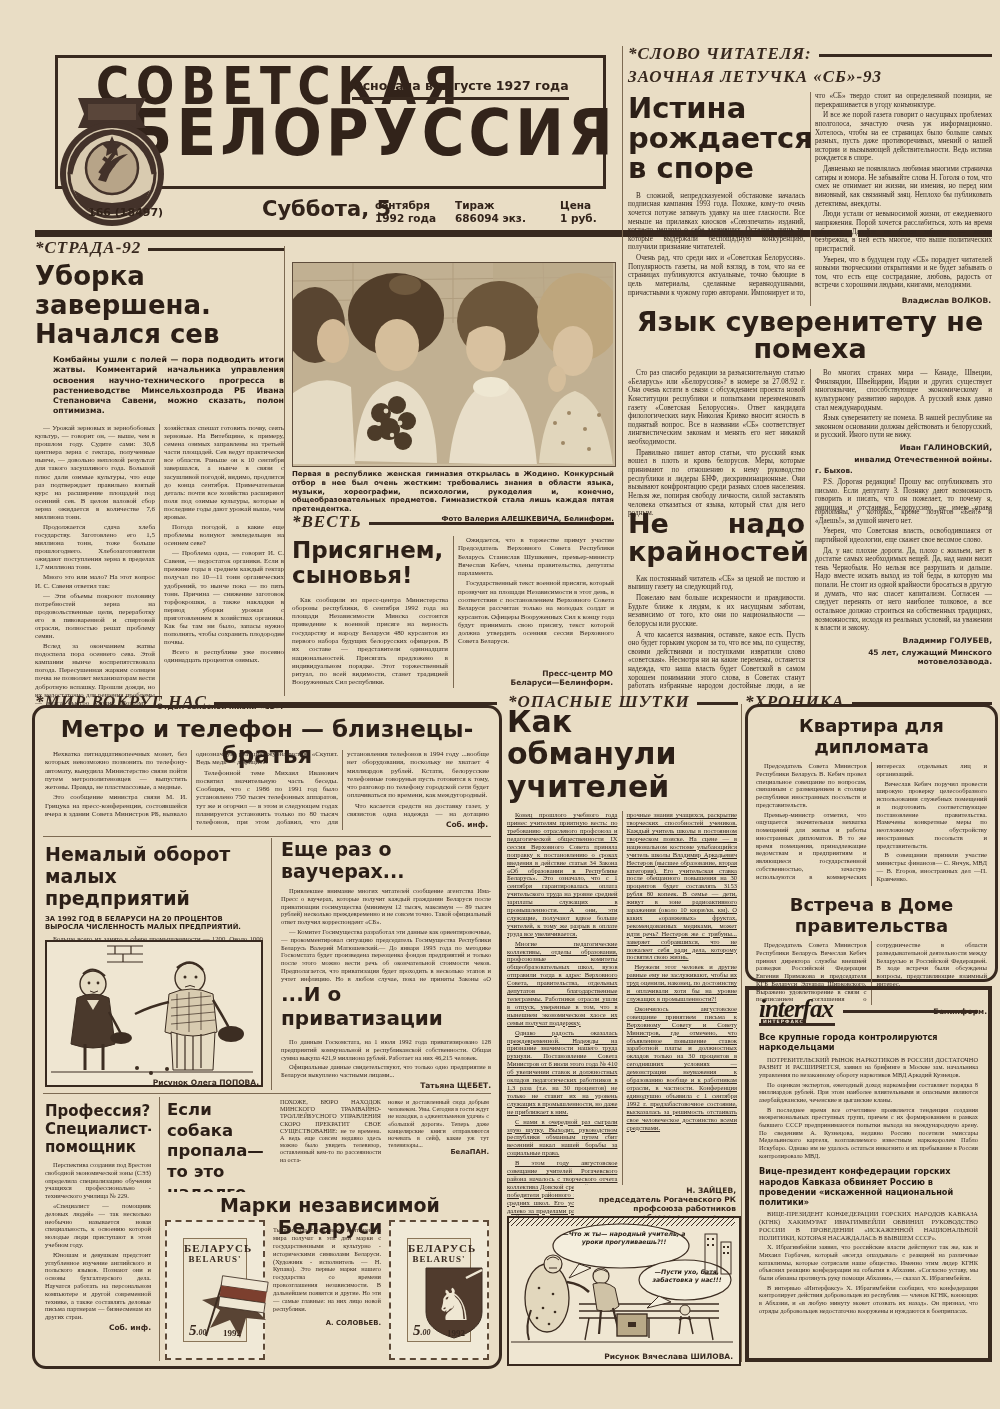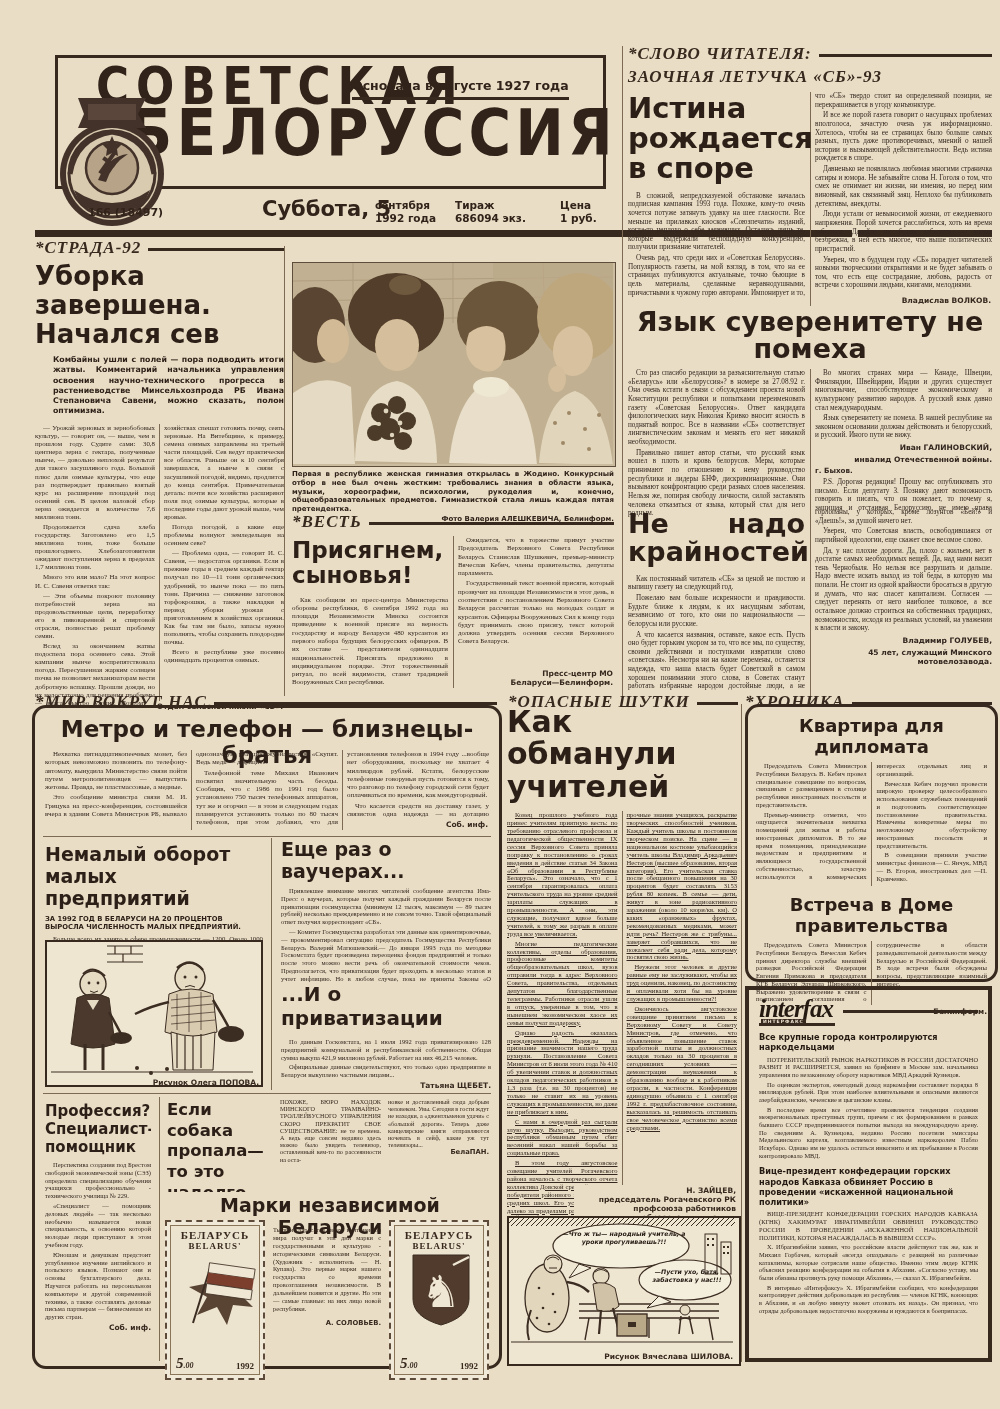--- a/index.html
+++ b/index.html
@@ -104,22 +104,22 @@
   #prof{position:absolute;left:10px;top:392px;width:106px;height:262px;overflow:hidden;}
   #prof h3{font-size:15px;line-height:1.2;margin:2px 0 5px 0;}
   #prof .body{font-size:6.5px;line-height:1.2;}
   #mir-v2{left:124px;top:389px;height:264px;}
   #sobaka{position:absolute;left:132px;top:390px;width:326px;height:94px;display:flex;gap:7px;overflow:hidden;}
   #sobaka h3{font-size:16.5px;line-height:1.25;margin:2px 0 0 0;width:106px;flex:none;}
   #sobaka .scol{width:101px;flex:none;font-size:6.2px;line-height:1.16;text-align:justify;}
   #marki-h{position:absolute;left:132px;top:486px;width:326px;font-size:19px;text-align:center;}
   #marki-row{position:absolute;left:130px;top:512px;width:330px;height:142px;display:flex;gap:8px;}
   #marki-txt{width:108px;flex:none;font-size:6.4px;line-height:1.22;text-align:justify;}
-  .stamp{width:100px;height:160px;flex:none;border:2px dashed #5d4a38;background:#f0e9d7;
-         padding:3px;box-sizing:border-box;}
+  .stamp{width:100px;height:140px;flex:none;border:2px dashed #5d4a38;background:#f0e9d7;
+         padding:16px;box-sizing:border-box;}
   .stamp-in{width:100%;height:100%;border:1px solid #8a7558;position:relative;box-sizing:border-box;
             background:#ece4cf;}
   .st-c1{font:bold 11px "Liberation Serif",serif;text-align:center;margin-top:3px;letter-spacing:1px;}
   .st-c2{font:600 9px "Liberation Serif",serif;text-align:center;letter-spacing:1px;}
   .st-val{position:absolute;left:5px;bottom:2px;font:bold italic 15px "Liberation Serif",serif;}
   .st-val small{font-size:8px;}
   .st-yr{position:absolute;right:5px;bottom:3px;font:bold 9px "Liberation Serif",serif;}
   
   #opas{position:absolute;left:507px;top:706px;width:230px;}
   #opas h2{font-size:30px;line-height:1.08;margin:0 0 8px 0;letter-spacing:0;}

